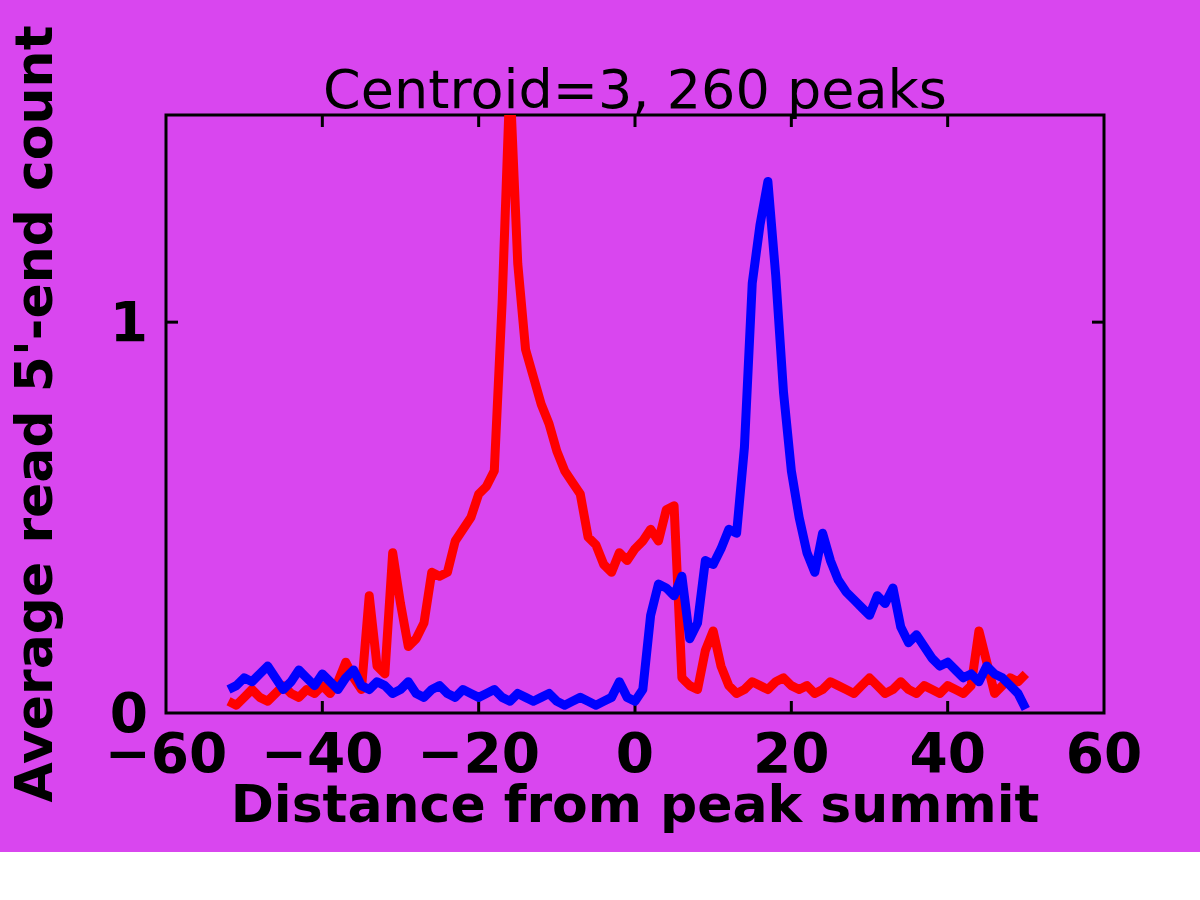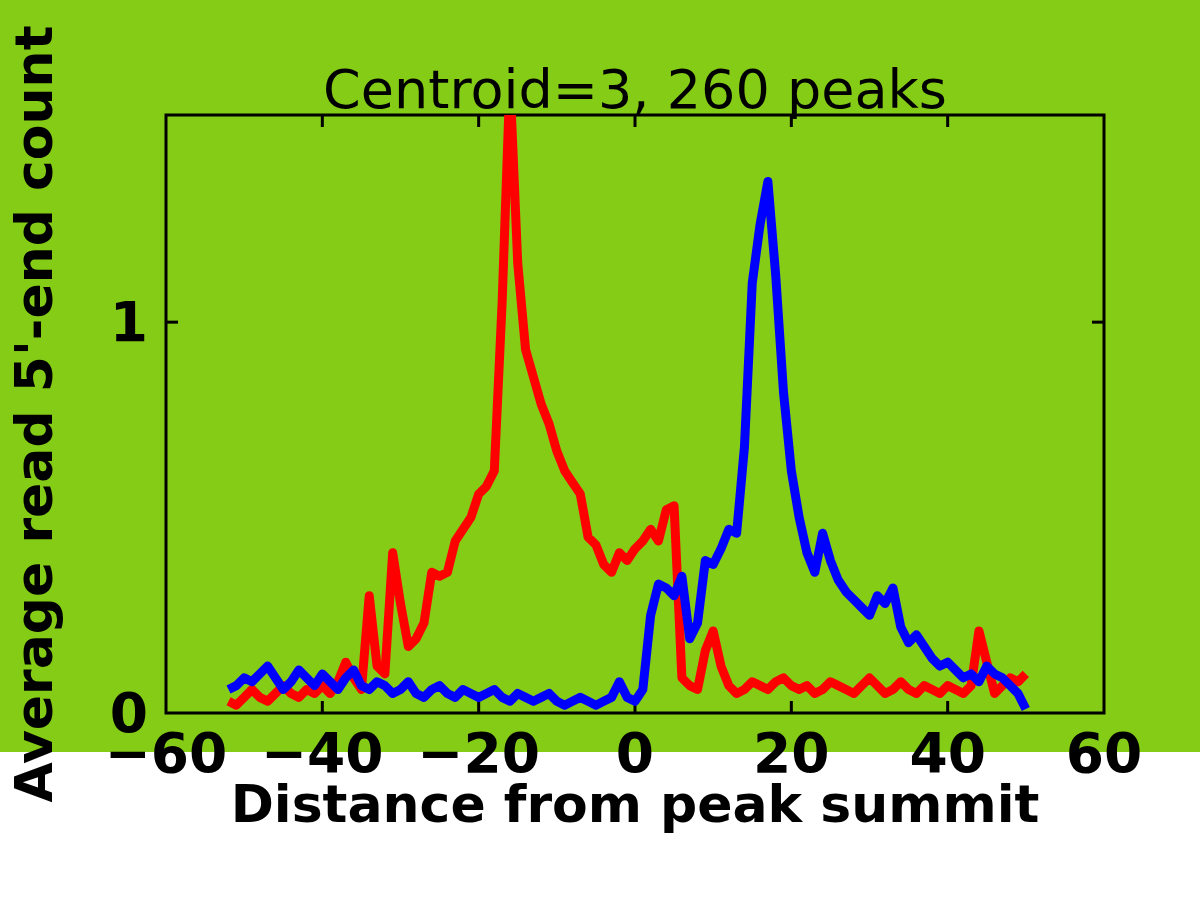--- a/index.html
+++ b/index.html
@@ -9,22 +9,22 @@
   }
   body {
     width: 1200px;
     height: 900px;
     overflow: hidden;
     font-family: "DejaVu Sans", sans-serif;
   }
   #figure {
     position: relative;
     width: 1200px;
-    height: 752px;
-    background: #84cc16;
+    height: 852px;
+    background: #d946ef;
   }
   #plot-svg {
     position: absolute;
     top: 0;
     left: 0;
     width: 1200px;
     height: 900px;
     display: block;
   }
   .axis-line {

